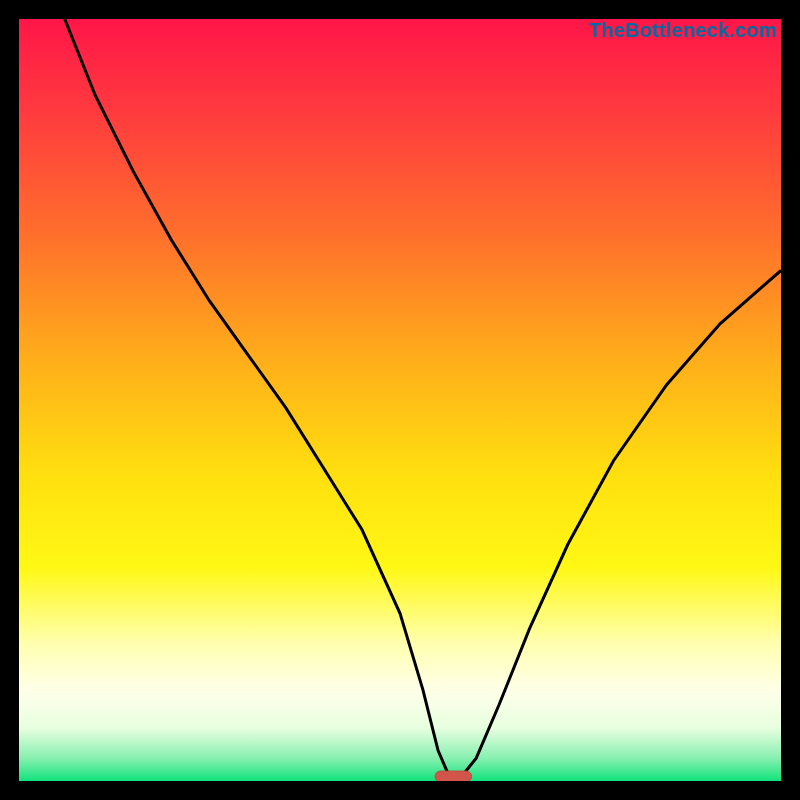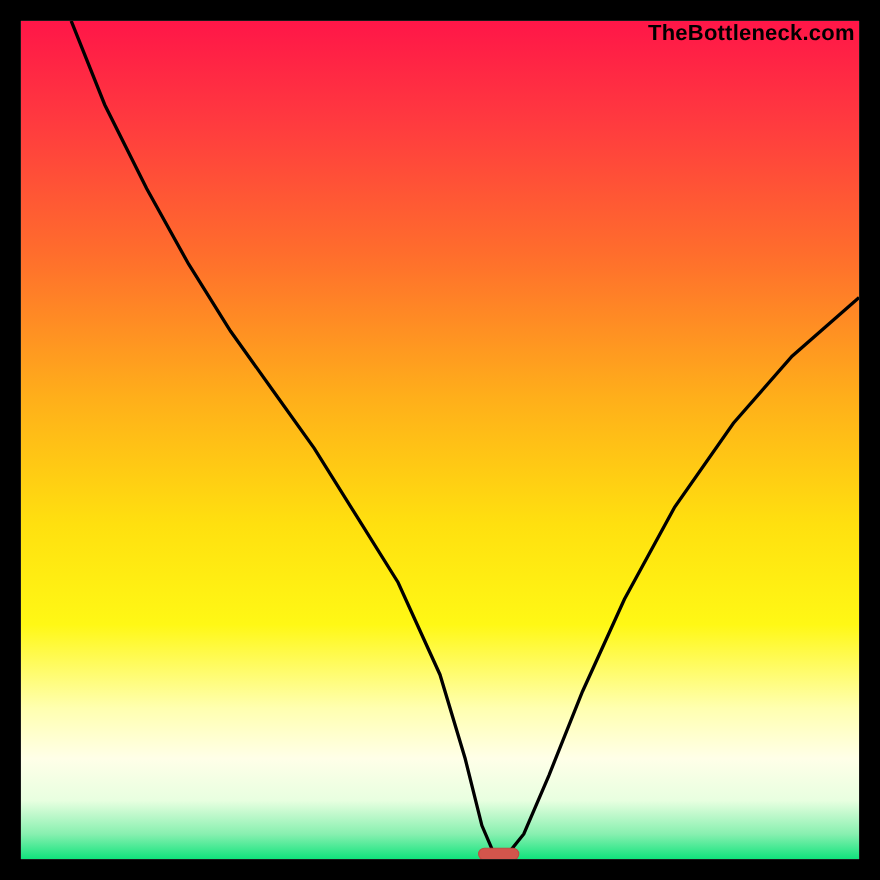--- a/index.html
+++ b/index.html
@@ -24,21 +24,21 @@
     width: 762px;
     height: 762px;
     background: #fff;
   }
   .watermark {
     position: absolute;
     top: 0px;
     right: 4px;
     font-size: 20px;
     font-weight: 600;
-    color: #000000;
+    color: #0369a1;
     letter-spacing: 0.2px;
     z-index: 10;
   }
   svg {
     display: block;
   }
 </style>
 </head>
 <body>
 

